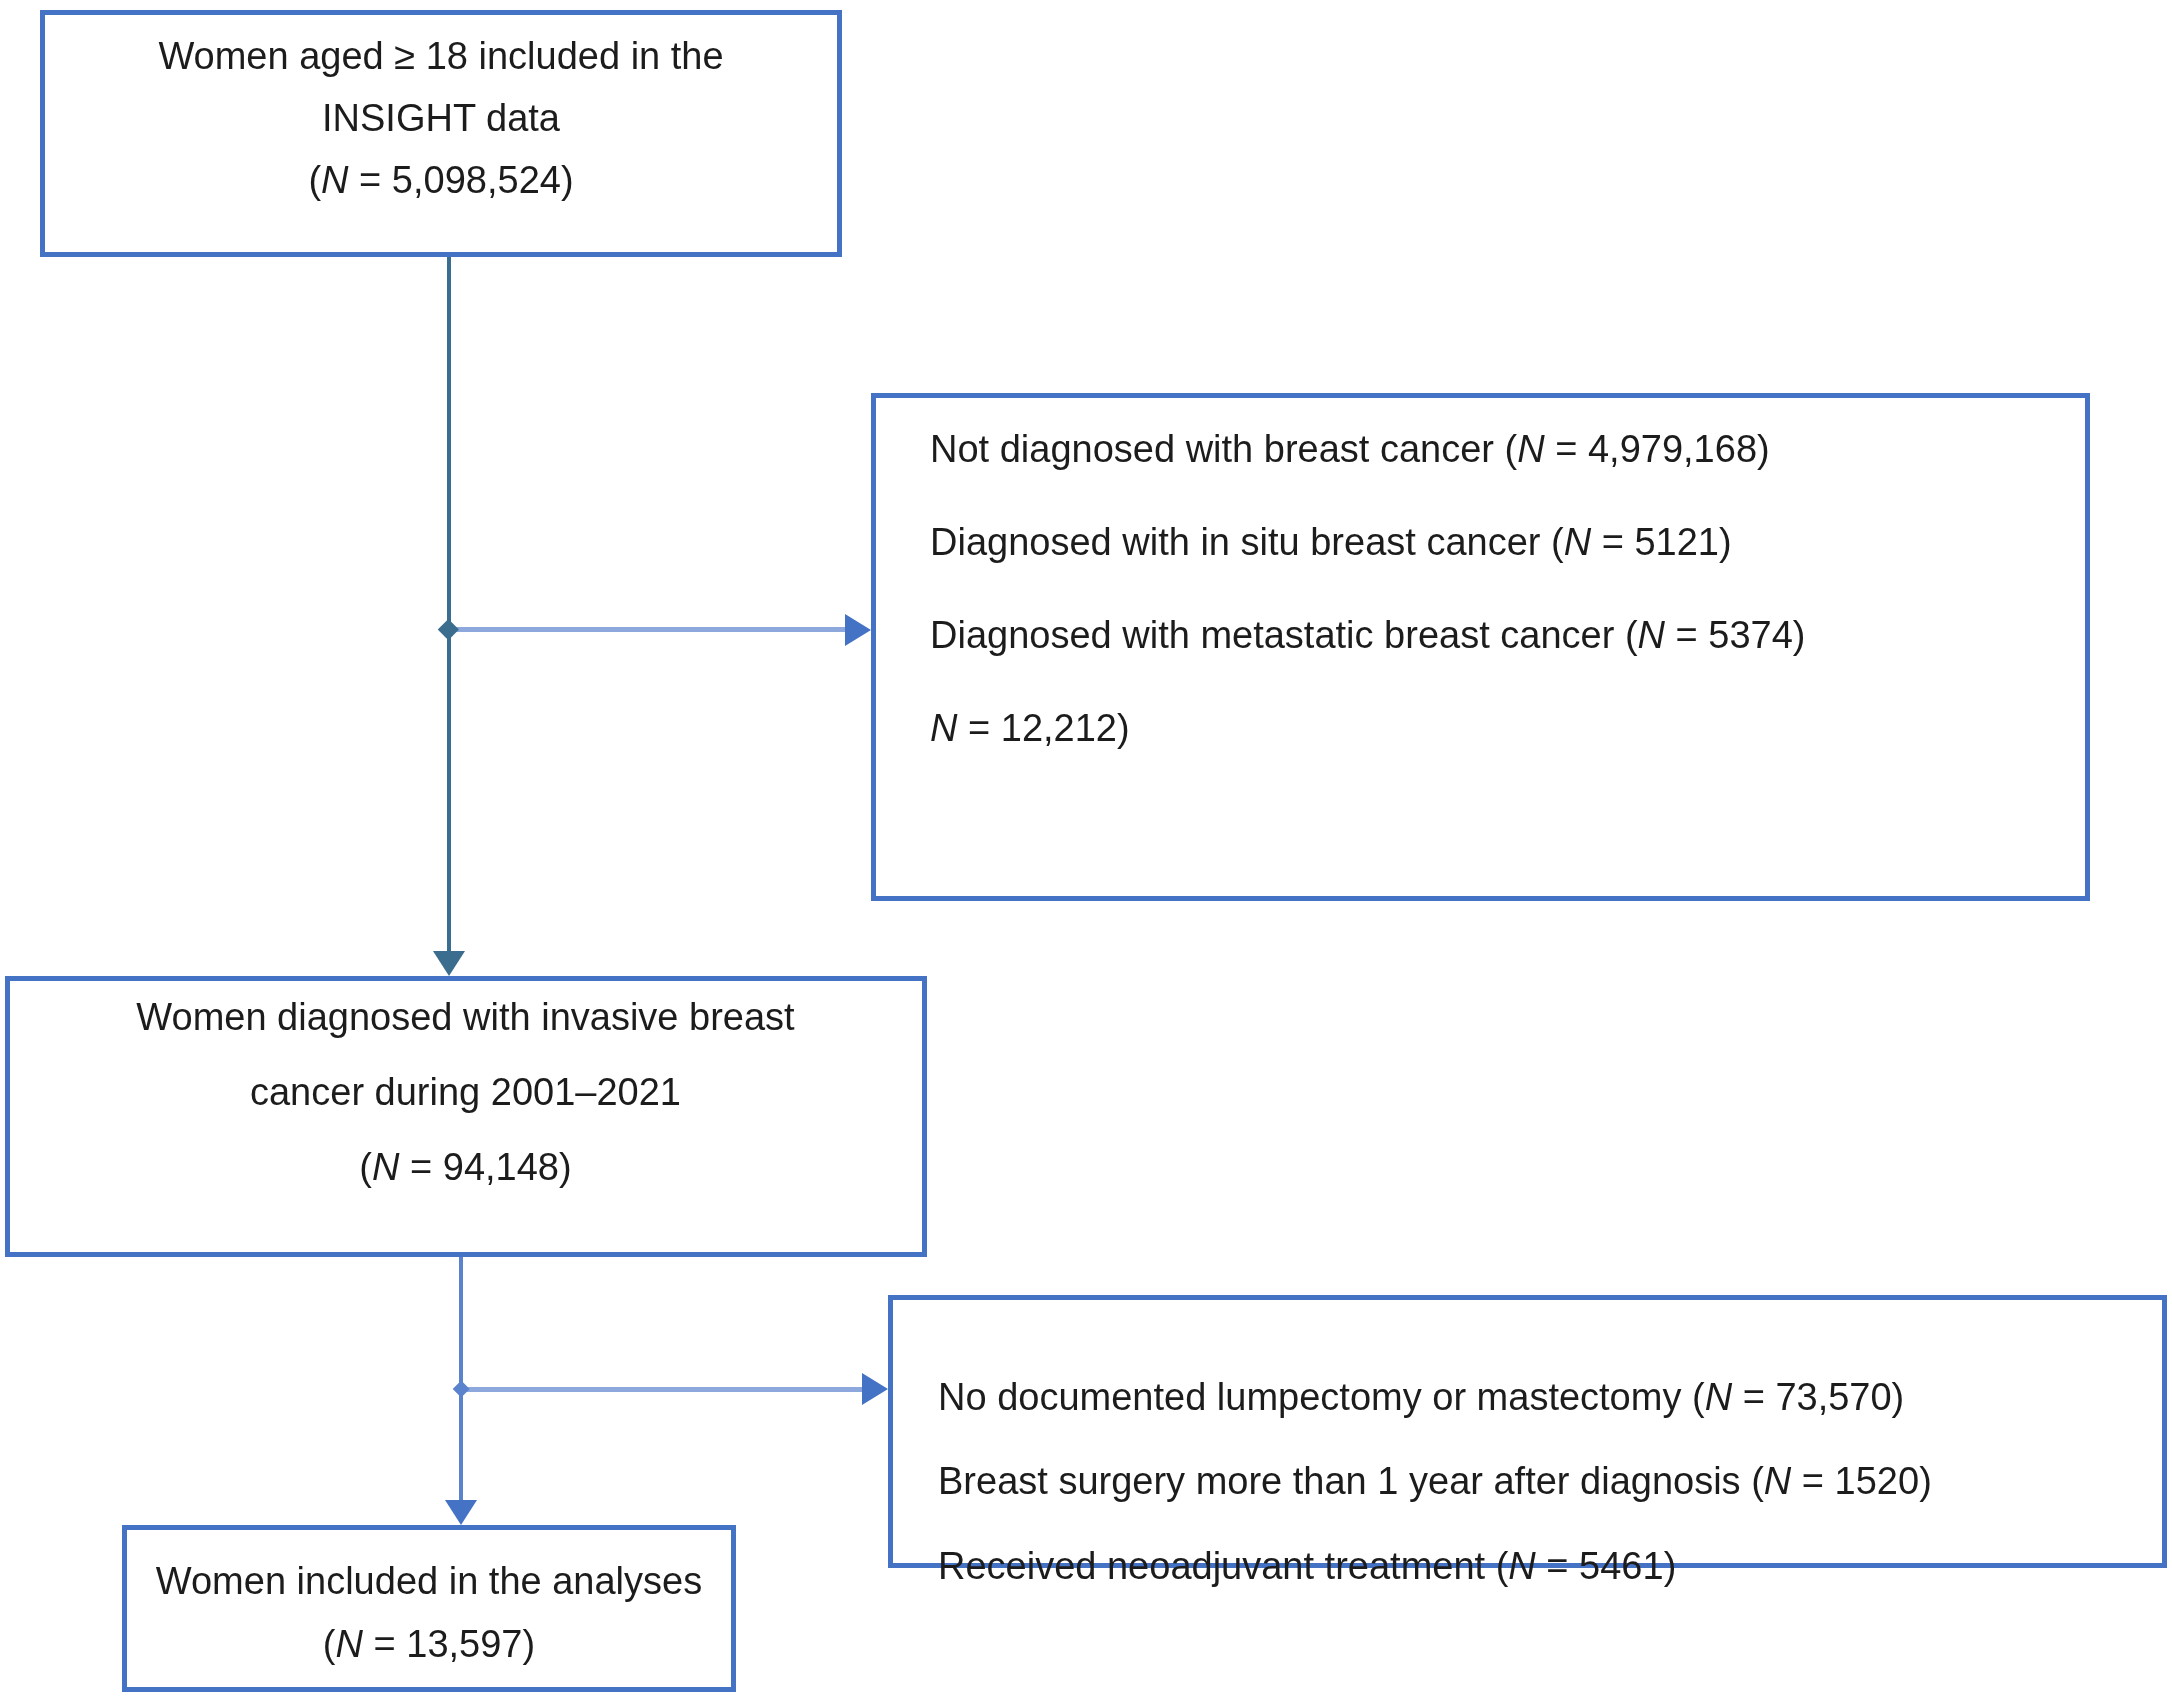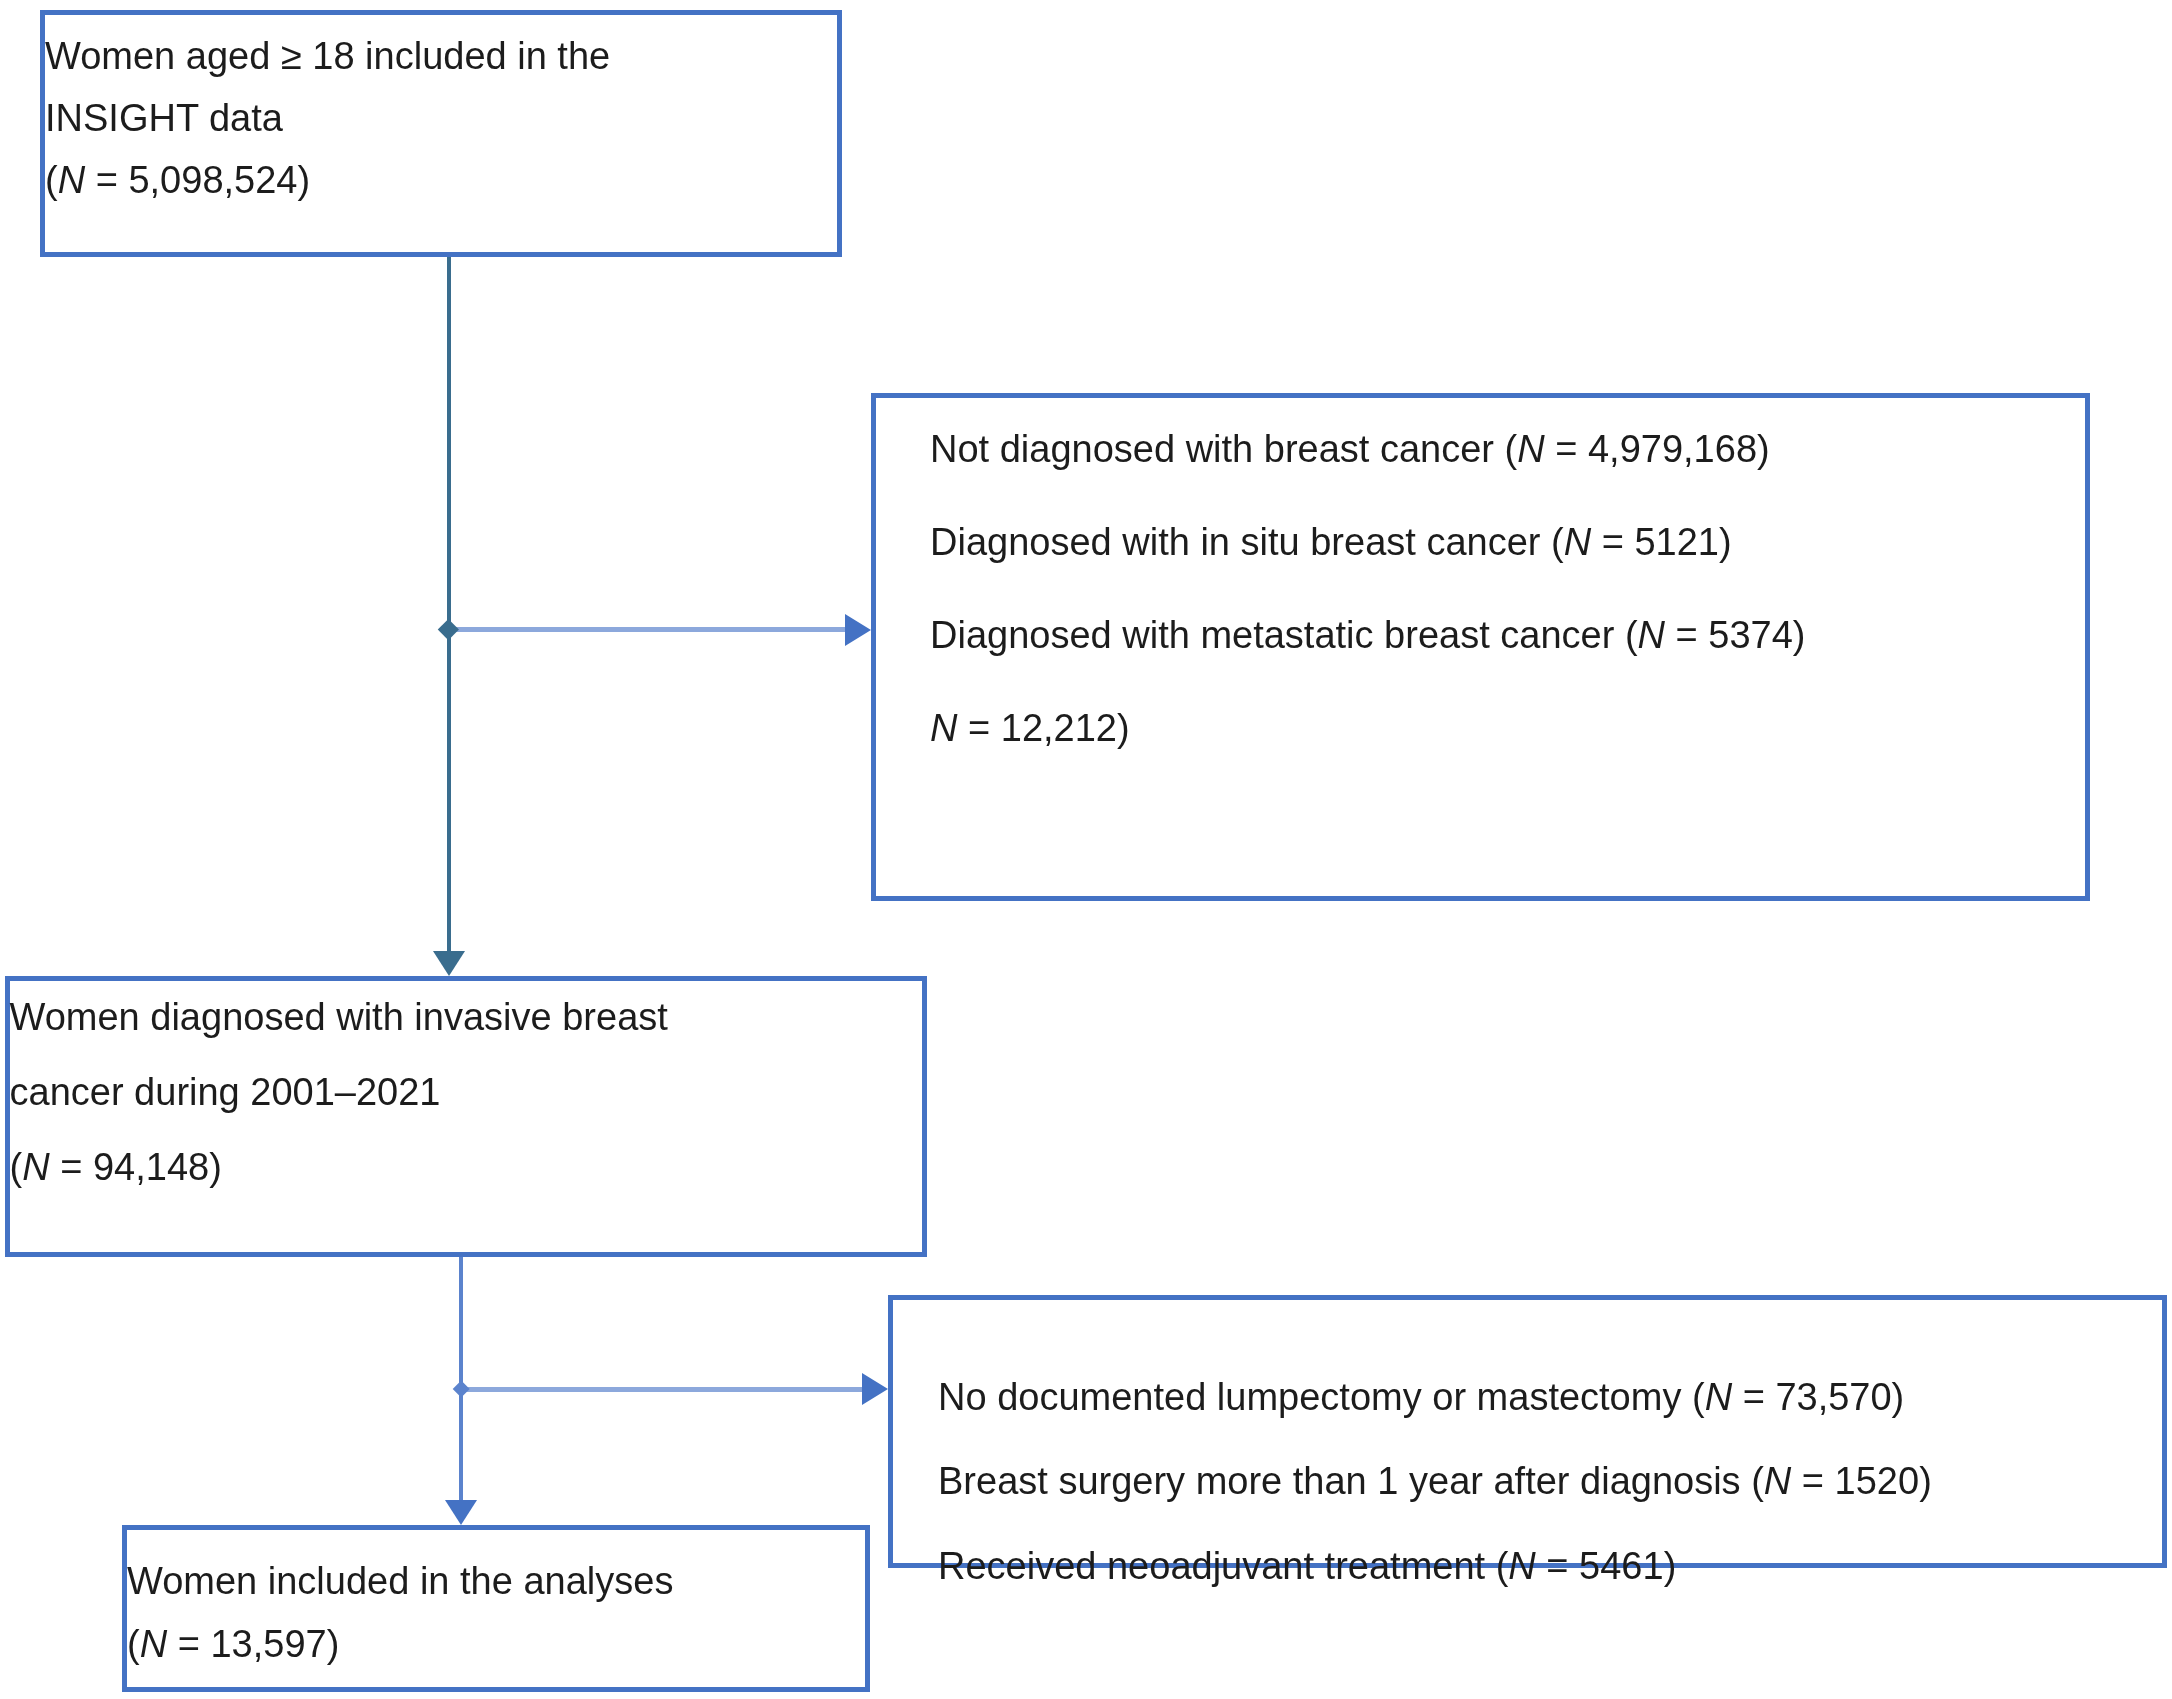--- a/index.html
+++ b/index.html
@@ -25,21 +25,21 @@
     display: flex;
     flex-direction: column;
   }
   .line {
     height: 62px;
     flex: 0 0 auto;
     display: flex;
     align-items: center;
     white-space: pre;
   }
-  .box.centered .line { justify-content: flex-start; }
+  .box.centered .line { justify-content: center; }
   .box.lefted .line { justify-content: flex-start; }
   .n-italic { font-style: italic; }
 
   
   .vline, .hline, .arrow-down, .arrow-right, .diamond {
     position: absolute;
   }
   .vline { width: 4px; }
   .hline { height: 5.1px; }
   .vline.dark { background: var(--connector_dark, #3a6d8e); }
@@ -105,19 +105,19 @@
   <div class="hline light" style="left:461px; top:1387px; width:402px;"></div>
   <div class="arrow-right" style="left:862px; top:1373px;"></div>
   <div class="diamond blue" style="left:455px; top:1383px;"></div>
 
   <div class="box lefted" style="left:888px; top:1295px; width:1279px; height:273px; padding:66px 22.6px 0 45px; row-gap:22.6px;">
     <div class="line"><span>No documented lumpectomy or mastectomy (</span><span class="n-italic">N</span><span> = 73,570)</span></div>
     <div class="line"><span>Breast surgery more than 1 year after diagnosis (</span><span class="n-italic">N</span><span> = 1520)</span></div>
     <div class="line"><span>Received neoadjuvant treatment (</span><span class="n-italic">N</span><span> = 5461)</span></div>
   </div>
 
-  <div class="box centered" style="left:122px; top:1525px; width:748px; height:167px; padding-top:20px; row-gap:1.1px;">
+  <div class="box centered" style="left:122px; top:1525px; width:614px; height:167px; padding-top:20px; row-gap:1.1px;">
     <div class="line"><span>Women included in the analyses</span><span class="n-italic"></span><span></span></div>
     <div class="line"><span>(</span><span class="n-italic">N</span><span> = 13,597)</span></div>
   </div>
 
 </div>
 
 
 </body></html>

